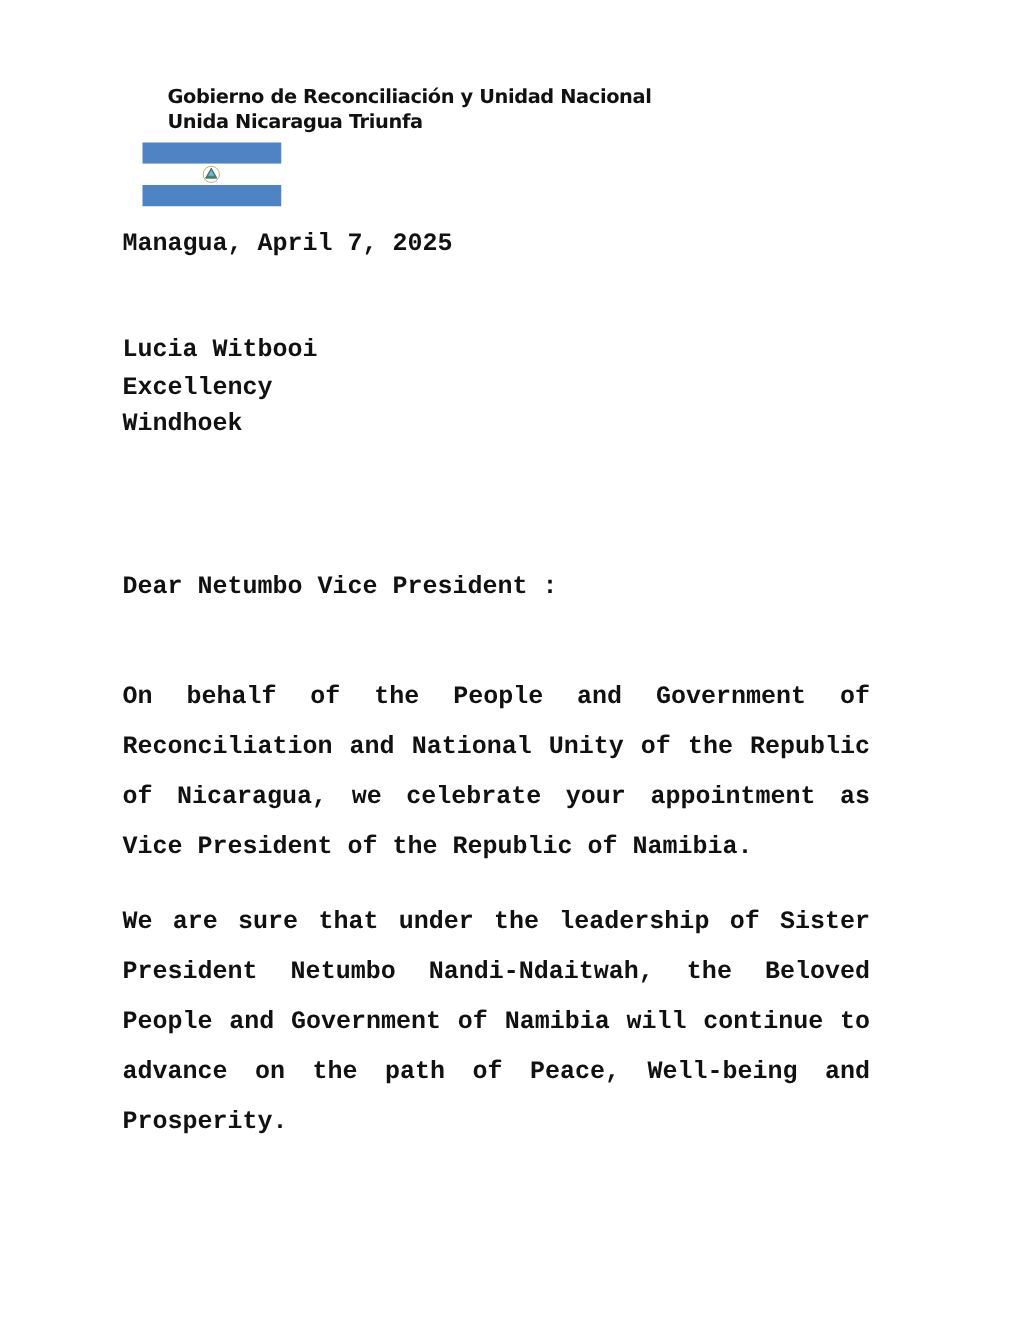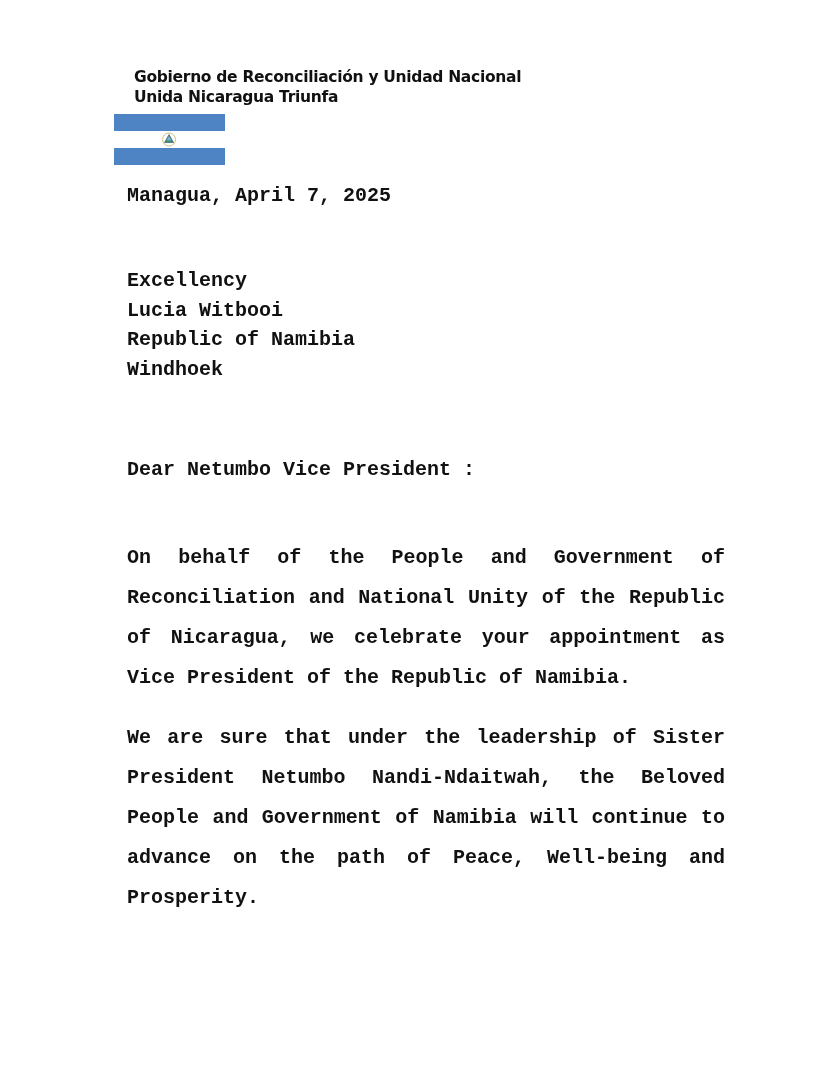--- a/index.html
+++ b/index.html
@@ -4,21 +4,21 @@
   <style>
     html, body { margin: 0; padding: 0; background: #ffffff; }
     body { width: 825px; height: 1068px; position: relative; overflow: hidden; }
     .letterhead { position: absolute; left: 114px; top: 67px; font-family: "DejaVu Sans", sans-serif; font-weight: bold; font-size: 15.5px; line-height: 20px; color: #111; letter-spacing: -0.3px; margin-left: 20px; }
     .flag { position: absolute; left: 114px; top: 114px; width: 111px; height: 51px; }
     .flag .band { position: absolute; left: 0; width: 100%; height: 17px; }
     .flag .b1 { top: 0; background: #4f84c4; }
     .flag .b2 { top: 17px; background: #ffffff; }
     .flag .b3 { top: 34px; background: #4f84c4; }
     .flag svg { position: absolute; left: 47px; top: 18px; }
-    .mono { font-family: "Liberation Mono", monospace; font-weight: bold; font-size: 20px; color: #111; position: absolute; left: 127px; }
+    .mono { font-family: "Liberation Mono", monospace; font-weight: bold; font-size: 20px; color: #111; position: absolute; left: 98px; }
     .date { top: 184px; }
     .addr { top: 266px; line-height: 29.5px; }
     .salut { top: 458px; }
     .para { width: 598px; line-height: 40px; text-align: justify; }
     .p1 { top: 518px; margin-top: 20px; }
     .p2 { top: 718px; }
   </style>
 </head>
 <body>
 
@@ -34,22 +34,21 @@
   <svg width="16" height="15" viewBox="0 0 16 15">
     <circle cx="8" cy="7.5" r="6.5" fill="none" stroke="#c8b060" stroke-width="0.8"></circle>
     <polygon points="8,2.5 12.5,10.5 3.5,10.5" fill="#3a8f5a" stroke="#2d4f8f" stroke-width="0.6"></polygon>
     <polygon points="8,4 10.5,8.5 5.5,8.5" fill="#7ab0dc"></polygon>
   </svg>
 </div>
 
 <div class="mono date">Managua, April 7, 2025</div>
 
 <div class="mono addr">
+  <div>Lucia Witbooi</div>
   <div>Excellency</div>
-  <div>Lucia Witbooi</div>
-  <div>Republic of Namibia</div>
   <div>Windhoek</div>
 </div>
 
 <div class="mono salut">Dear Netumbo Vice President :</div>
 
 <div class="mono para p1">On behalf of the People and Government of Reconciliation and National Unity of the Republic of Nicaragua, we celebrate your appointment as Vice President of the Republic of Namibia.</div>
 <div class="mono para p2">We are sure that under the leadership of Sister President Netumbo Nandi-Ndaitwah, the Beloved People and Government of Namibia will continue to advance on the path of Peace, Well-being and Prosperity.</div>
 
 </body></html>

